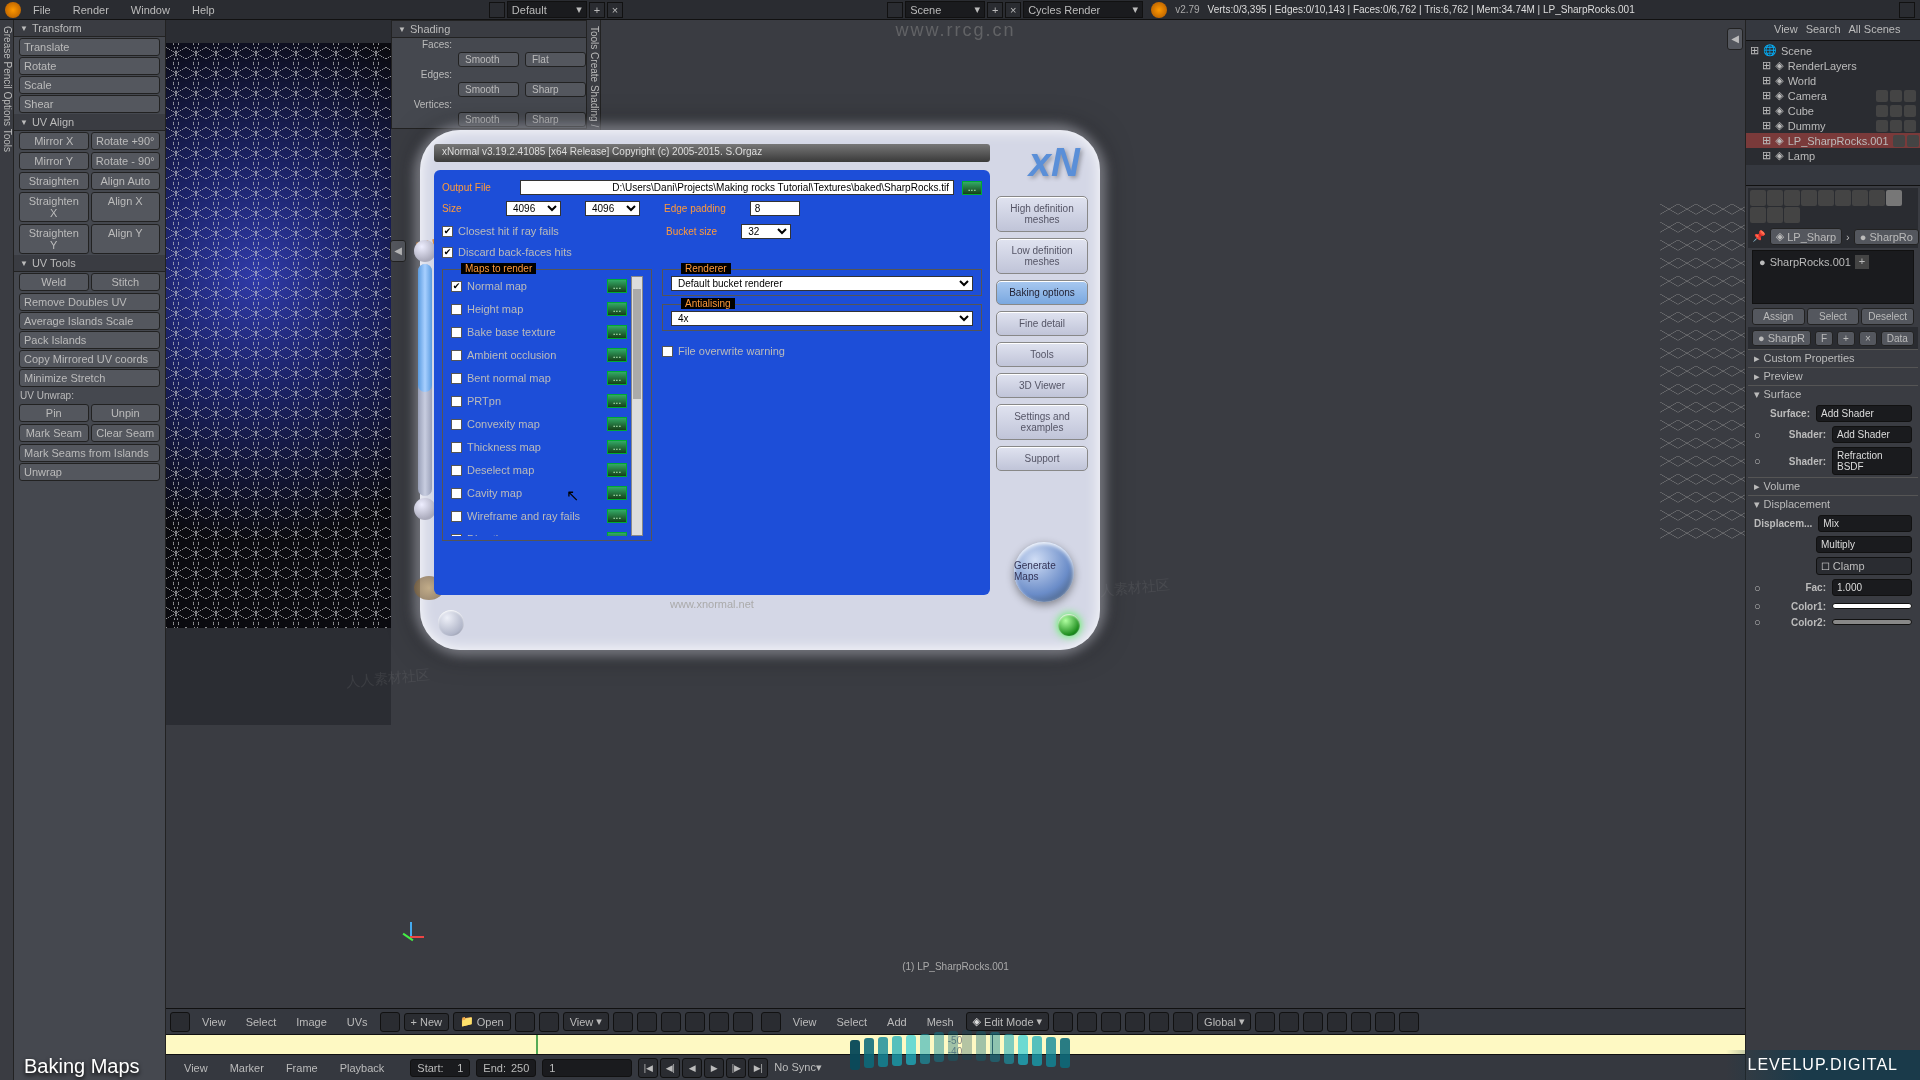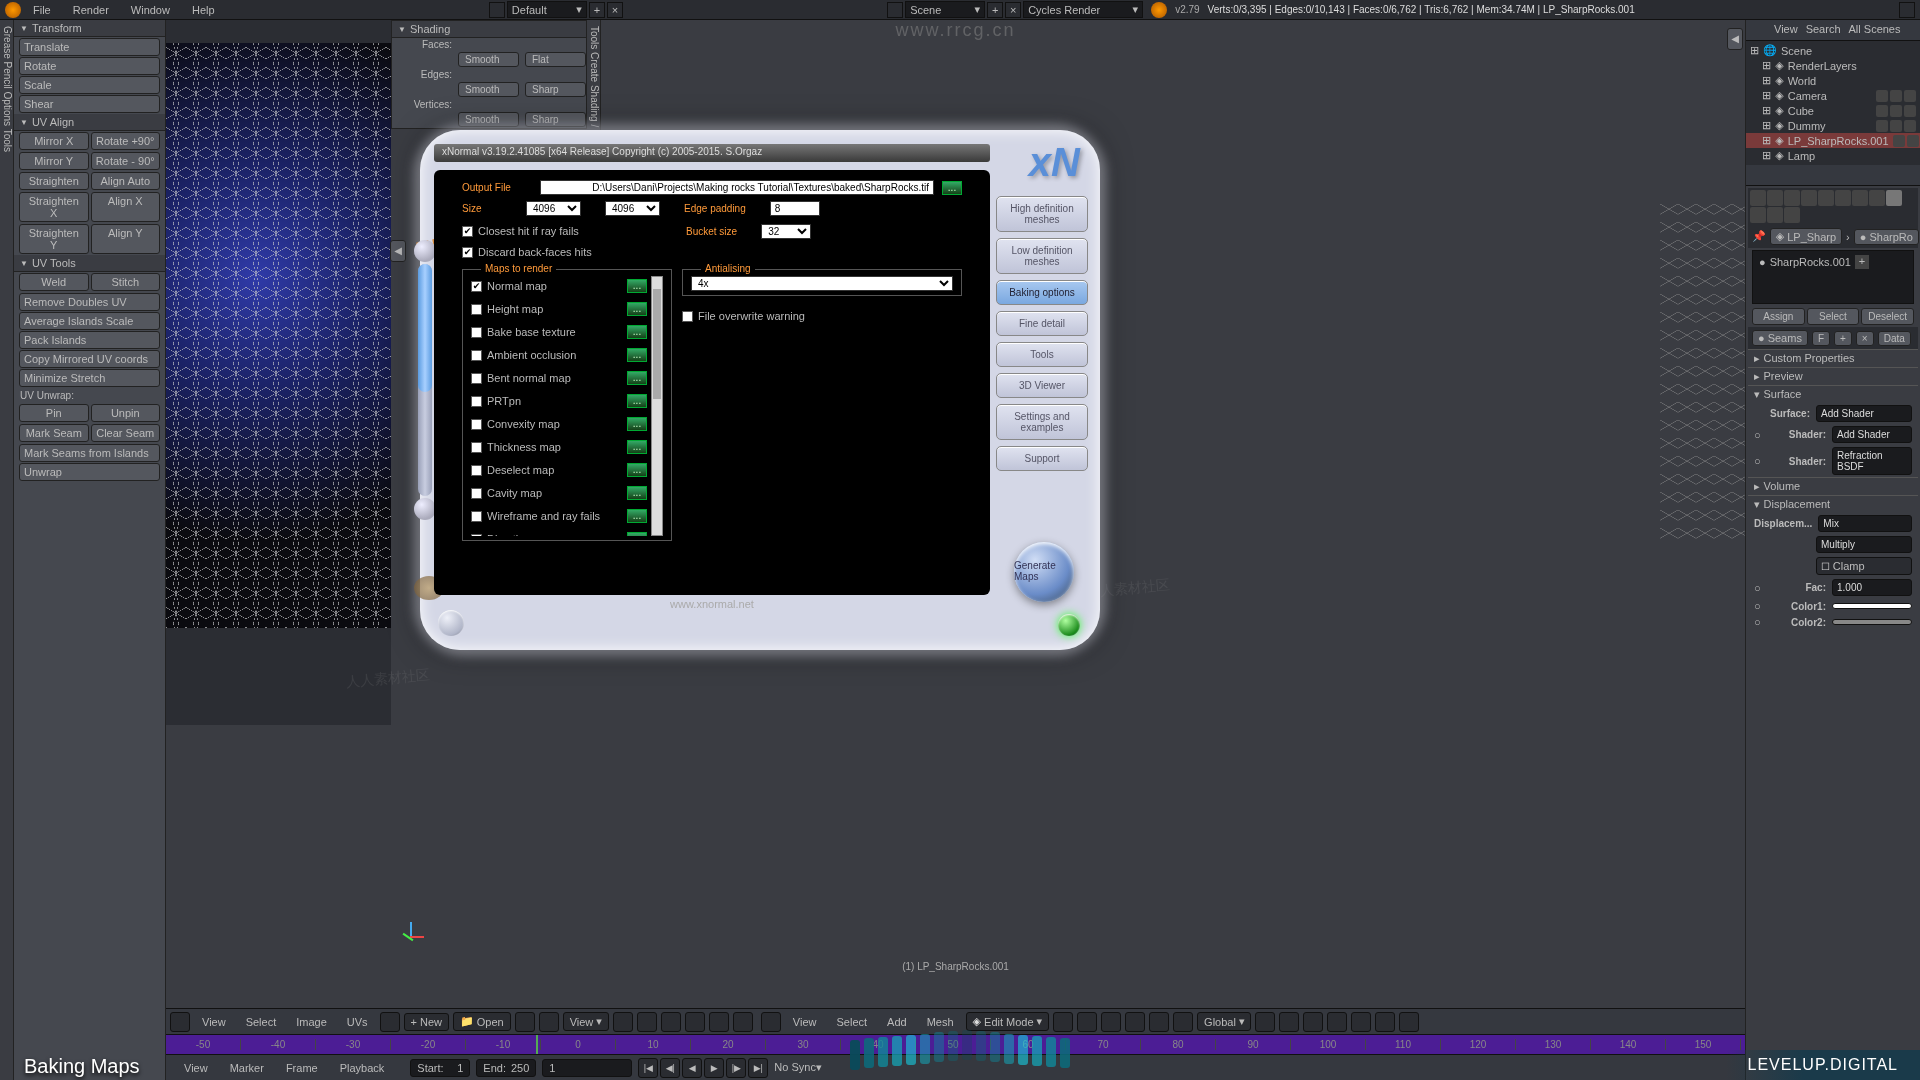--- a/index.html
+++ b/index.html
@@ -52,21 +52,21 @@
 .shading-row { display:flex; padding:1px 0; gap:6px; align-items:center;}
 .shading-row .lab { width:60px; text-align:right; font-size:10px; }
 .shading-row .val { background:#54575e; border:1px solid #222; border-radius:3px; padding:1px 6px; flex:1; font-size:10px;}
 .collapse-arrow { position:absolute; width:16px; height:22px; background:#54575e; border:1px solid #222; border-radius:3px; text-align:center; line-height:20px; font-size:10px;}
 
 .bottom-toolbars { position:absolute; left:0; right:0; bottom:0;}
 .editor-bar { background:#35383f; height:26px; display:flex; align-items:center; padding:0 4px; gap:4px; border-top:1px solid #111;}
 .editor-bar .eb-item { background:#2a2c31; border:1px solid #111; border-radius:3px; padding:2px 6px; display:flex; align-items:center; gap:3px;}
 .editor-bar .eb-menu { padding:2px 8px;}
 .editor-bar .eb-icon { width:20px; height:20px; background:#2a2c31; border:1px solid #111; border-radius:3px;}
-.timeline-ruler { background:#4c1d95; height:20px; border-top:1px solid #111; position:relative; display:flex; align-items:center; overflow:hidden;}
+.timeline-ruler { background:#fef9c3; height:20px; border-top:1px solid #111; position:relative; display:flex; align-items:center; overflow:hidden;flex-direction:column;}
 .timeline-ruler .tick { flex:0 0 auto; width:75px; text-align:center; font-size:10px; color:#888; border-right:1px solid #444; position:relative;}
 .timeline-ruler .marker { position:absolute; left:370px; top:0; bottom:0; width:2px; background:#5a5; }
 .timeline-bar { background:#35383f; height:26px; display:flex; align-items:center; padding:0 4px; gap:6px; border-top:1px solid #111;}
 .timeline-bar .tb-item { padding:2px 8px;}
 .timeline-bar .field { background:#1a1b1e; border:1px solid #111; border-radius:3px; padding:2px 6px; min-width:60px; display:flex; justify-content:space-between;}
 .playback { display:flex; gap:2px;}
 .playback .pb { width:20px; height:20px; background:#2a2c31; border:1px solid #111; border-radius:3px; text-align:center; line-height:18px; font-size:9px;}
 
 .right-panel { width:175px; background:#45484f; border-left:1px solid #222; display:flex; flex-direction:column;}
 .right-head { background:#35383f; padding:3px 6px; display:flex; gap:8px; border-bottom:1px solid #111;}
@@ -91,21 +91,21 @@
 .assign-row .b { flex:1; background:#54575e; border:1px solid #222; border-radius:3px; padding:2px 0; text-align:center; font-size:10px;}
 .mat-list { background:#1a1b1e; margin:2px 4px; padding:2px; border:1px solid #111;}
 .mat-list .mi { padding:2px 4px; font-size:10px; display:flex; gap:4px; align-items:center;}
 .mat-list .add { float:right; width:14px; height:14px; background:#444; text-align:center; line-height:12px;}
 
 
 .xn-shadow { position:absolute; left:415px; top:125px; width:690px; height:530px; background:rgba(230,232,245,.6); border-radius:50px; filter:blur(6px);}
 .xn { position:absolute; left:420px; top:130px; width:680px; height:520px; background:#d4d7e6; border-radius:40px; box-shadow:0 0 30px rgba(0,0,0,.5), inset 0 0 15px #fff; z-index:10;}
 .xn .title-strip { position:absolute; left:14px; top:14px; right:110px; height:18px; background:linear-gradient(#777,#3a3a3a); border-radius:3px; padding:2px 8px; color:#ddd; font-size:10px;}
 .xn .logo { position:absolute; right:20px; top:10px; font-size:40px; font-style:italic; color:#5a8fd8; font-weight:bold; text-shadow:2px 2px 4px rgba(0,0,0,.3);}
-.xn .inner { position:absolute; left:14px; top:40px; right:110px; bottom:55px; background:#000000; border-radius:6px; padding:10px 28px;}
+.xn .inner { position:absolute; left:14px; top:40px; right:110px; bottom:55px; background:#1d4ed8; border-radius:6px; padding:10px 8px;}
 .xn .sidebar { position:absolute; right:12px; top:66px; width:92px; display:flex; flex-direction:column; gap:6px;}
 .xn .side-btn { background:linear-gradient(#e0e3f0,#c0c4d8); border:1px solid #888; border-radius:5px; padding:6px 4px; text-align:center; color:#556; font-size:10px; cursor:pointer; box-shadow:inset 0 1px 0 #fff;}
 .xn .side-btn.active { background:linear-gradient(#a8c8f0,#7aa8e0); color:#223;}
 .xn .gen-btn { position:absolute; right:26px; bottom:48px; width:60px; height:60px; border-radius:50%; background:radial-gradient(circle at 35% 30%, #d0ddf5, #6a8cc8 60%, #345 100%); box-shadow:0 3px 8px rgba(0,0,0,.4), inset 0 2px 4px #fff; text-align:left; color:#335; font-size:10px; padding-top:18px; cursor:pointer;}
 .xn .led-r { position:absolute; right:20px; bottom:14px; width:22px; height:22px; border-radius:50%; background:radial-gradient(circle at 35% 30%,#afffa0,#1a8a1a 70%,#052 100%); box-shadow:0 0 8px #4f4, inset 0 1px 2px #fff;}
 .xn .led-l { position:absolute; left:18px; bottom:14px; width:26px; height:26px; border-radius:50%; background:radial-gradient(circle at 35% 30%,#eef0f8,#b0b5c8 70%,#667 100%); box-shadow:inset 0 1px 2px #fff;}
 .xn .ram-slider { position:absolute; left:-12px; top:110px; width:34px; height:280px; display:flex; flex-direction:column; align-items:center;}
 .xn .ram-slider .cap { width:22px; height:22px; border-radius:50%; background:radial-gradient(circle at 35% 30%,#eef,#aab 70%);}
 .xn .ram-slider .track { width:14px; flex:1; background:linear-gradient(90deg,#99a0b8,#c8cde0,#99a0b8); border-radius:7px; margin:2px 0;}
 .xn .ram-slider .fill { width:14px; height:55%; background:linear-gradient(90deg,#5a9be0,#a8d0ff,#5a9be0); border-radius:7px; margin-top:auto;}
@@ -521,21 +521,21 @@
         <div style="height:30px"></div>
       </div>
       <div class="assign-row">
         <div class="b">Assign</div>
         <div class="b">Select</div>
         <div class="b">Deselect</div>
       </div>
       <div class="crumb">
         <span class="seg">
             <span>●</span>
-            <span>Seams</span>
+            <span>SharpR</span>
           </span>
         <span class="seg">F</span>
         <span class="seg">+</span>
         <span class="seg">×</span>
         <span class="seg">Data</span>
       </div>
       <div class="prop-header">
           <span>▸</span>
           <span>Custom Properties</span>
         </div>
@@ -705,20 +705,24 @@
                 <span style="flex:1">Direction map</span>
                 <span class="xn-dots">...</span>
               </div>
             </div>
           <div class="scrollbar-fake">
               <div class="thumb"></div>
             </div>
         </div>
       </div>
       <div style="flex:1">
+        <div class="fieldset">
+          <span class="legend">Renderer</span>
+          <select class="xn-select" style="width:100%"><option>Default bucket renderer</option></select>
+        </div>
         <div class="fieldset">
           <span class="legend">Antialising</span>
           <select class="xn-select" style="width:100%"><option>4x</option></select>
         </div>
         <div class="xn-check" style="margin-top:14px">
             <span class="box"></span>
             <span>File overwrite warning</span>
           </div>
       </div>
     </div>

